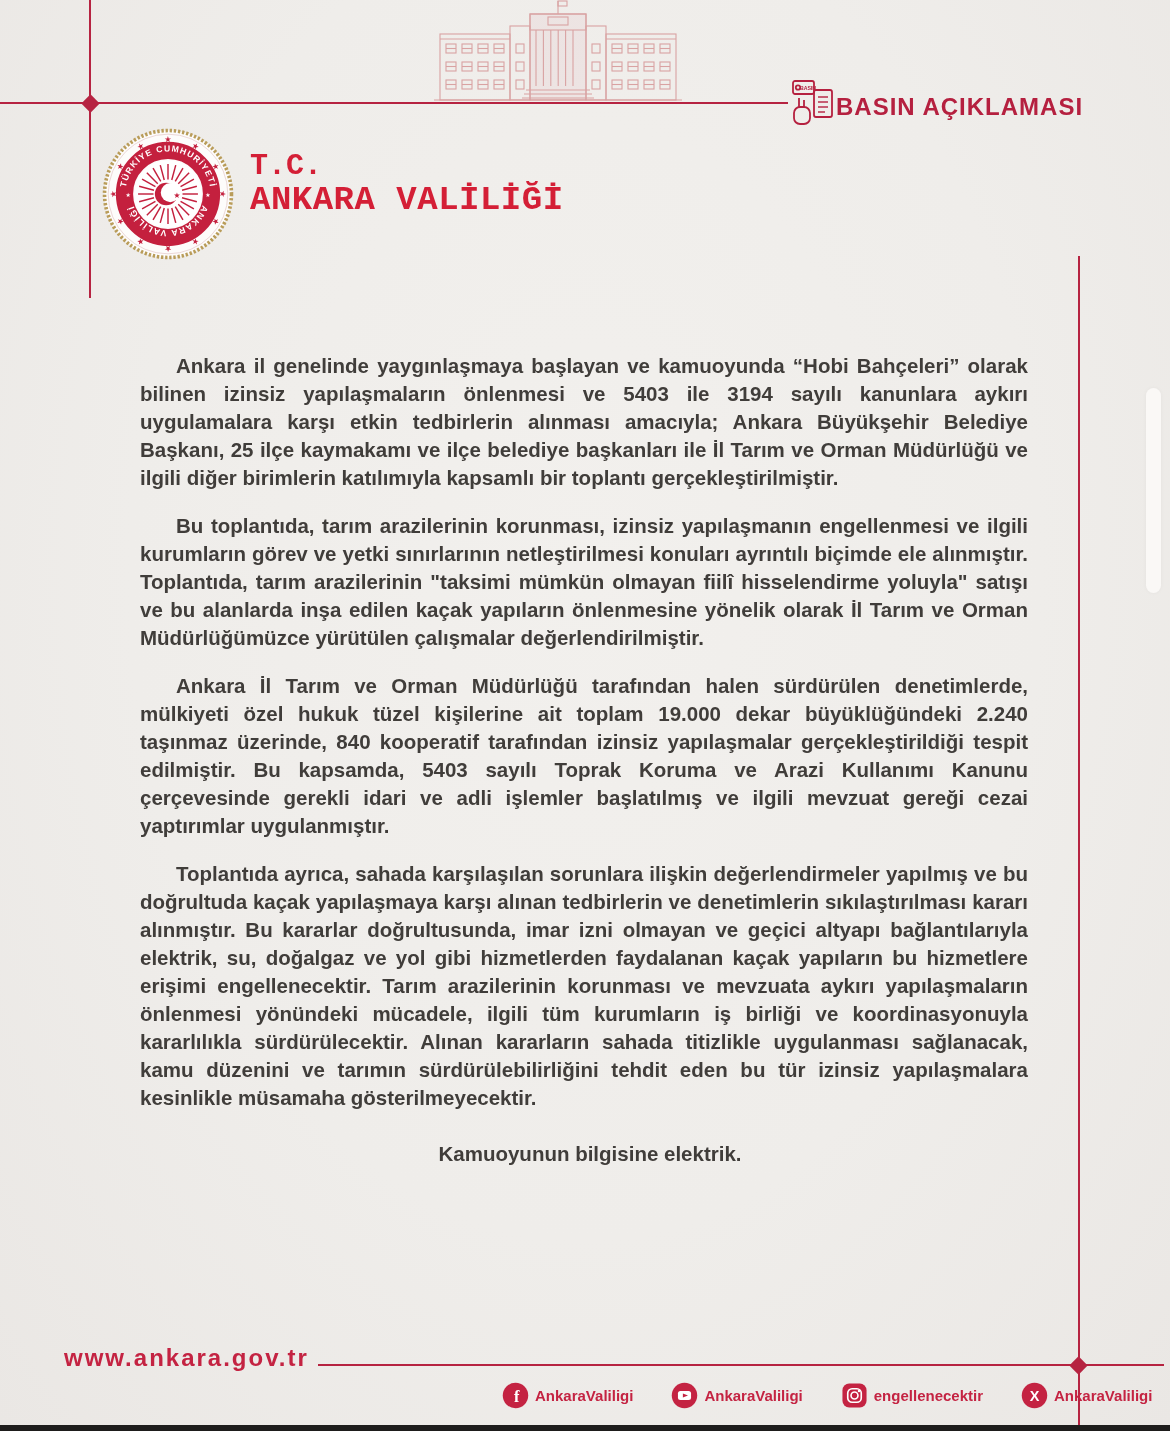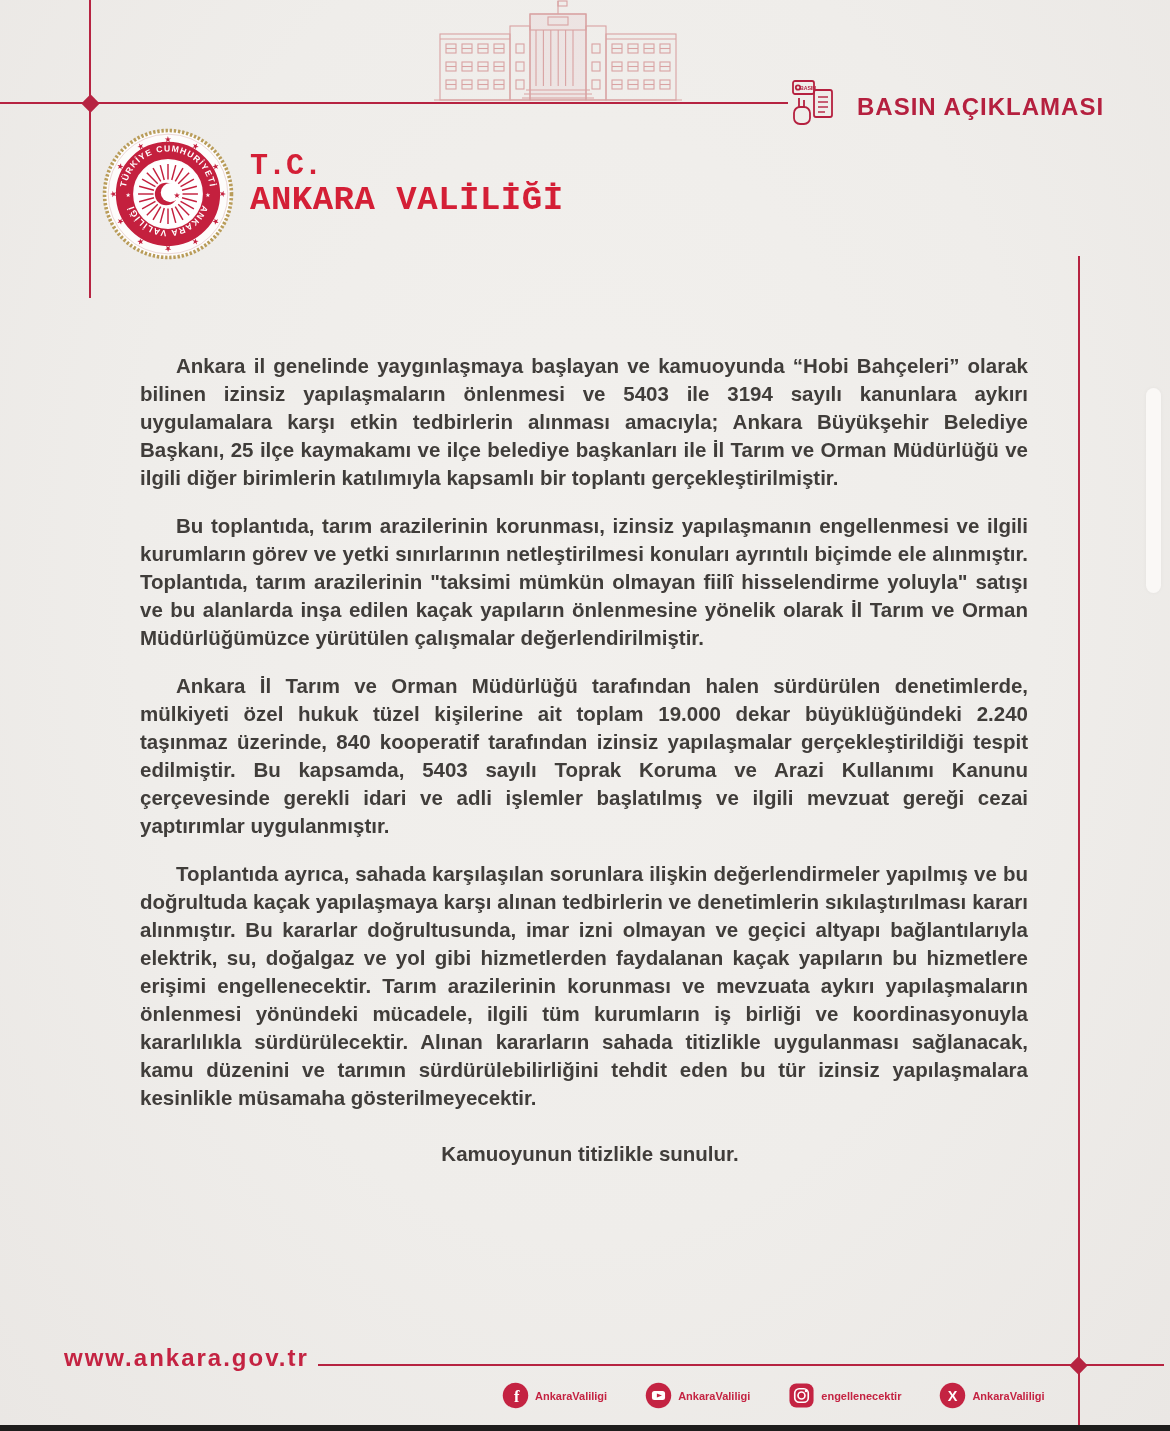--- a/index.html
+++ b/index.html
@@ -18,21 +18,21 @@
   .rule-v-right{left:1078px;top:256px;width:2px;height:1170px;}
   .rule-h-footer{left:318px;top:1364px;width:846px;height:2px;}
   .diamond{position:absolute;width:13px;height:13px;background:#b62341;transform:rotate(45deg);}
   .diamond-top{left:84px;top:97px;}
   .diamond-bottom{left:1072px;top:1359px;}
 
   
   .building{position:absolute;left:426px;top:0;width:264px;height:102px;}
 
   
-  .press-badge{position:absolute;left:790px;top:78px;display:flex;align-items:center;gap:21px;}
+  .press-badge{position:absolute;left:790px;top:78px;display:flex;align-items:center;gap:0;}
   .press-icon{width:46px;height:50px;}
   .press-label{
     font-size:24px;font-weight:bold;color:#b5203f;letter-spacing:1px;white-space:nowrap;
     padding-top:8px;
   }
 
   
   .seal{position:absolute;left:100px;top:126px;width:136px;height:136px;}
   .org-title{position:absolute;left:250px;top:150px;color:#d41f36;font-weight:bold;line-height:1.08;font-family:Liberation Mono, monospace;}
   .org-tc{font-size:30px;}
@@ -54,21 +54,21 @@
   }
 
   
   .website{
     position:absolute;left:64px;top:1344px;
     font-size:24px;font-weight:bold;color:#c42342;letter-spacing:2px;text-decoration:none;
   }
   .social-row{position:absolute;left:502px;top:1382px;display:flex;gap:38px;align-items:center;}
   .social-item{display:flex;align-items:center;gap:6px;cursor:pointer;}
   .social-item svg{width:27px;height:27px;display:block;}
-  .social-handle{font-size:11px;font-weight:bold;color:#c42342;white-space:nowrap;}
+  .social-handle{font-size:15px;font-weight:bold;color:#c42342;white-space:nowrap;}
 
   .scrollbar{
     position:absolute;left:1146px;top:388px;width:15px;height:205px;border-radius:8px;
     background:#faf8f6;box-shadow:0 0 4px rgba(0,0,0,0.04);
   }
   .bottom-bar{position:absolute;left:0;right:0;bottom:0;height:6px;background:#1e1d1c;}
 </style>
 </head>
 <body>
 
@@ -256,21 +256,21 @@
   <div class="org-title">
     <div class="org-tc">T.C.</div>
     <div class="org-name">ANKARA VALİLİĞİ</div>
   </div>
 
   <div class="content">
     <p class="body-par">Ankara il genelinde yaygınlaşmaya başlayan ve kamuoyunda “Hobi Bahçeleri” olarak bilinen izinsiz yapılaşmaların önlenmesi ve 5403 ile 3194 sayılı kanunlara aykırı uygulamalara karşı etkin tedbirlerin alınması amacıyla; Ankara Büyükşehir Belediye Başkanı, 25 ilçe kaymakamı ve ilçe belediye başkanları ile İl Tarım ve Orman Müdürlüğü ve ilgili diğer birimlerin katılımıyla kapsamlı bir toplantı gerçekleştirilmiştir.</p>
     <p class="body-par">Bu toplantıda, tarım arazilerinin korunması, izinsiz yapılaşmanın engellenmesi ve ilgili kurumların görev ve yetki sınırlarının netleştirilmesi konuları ayrıntılı biçimde ele alınmıştır. Toplantıda, tarım arazilerinin "taksimi mümkün olmayan fiilî hisselendirme yoluyla" satışı ve bu alanlarda inşa edilen kaçak yapıların önlenmesine yönelik olarak İl Tarım ve Orman Müdürlüğümüzce yürütülen çalışmalar değerlendirilmiştir.</p>
     <p class="body-par">Ankara İl Tarım ve Orman Müdürlüğü tarafından halen sürdürülen denetimlerde, mülkiyeti özel hukuk tüzel kişilerine ait toplam 19.000 dekar büyüklüğündeki 2.240 taşınmaz üzerinde, 840 kooperatif tarafından izinsiz yapılaşmalar gerçekleştirildiği tespit edilmiştir. Bu kapsamda, 5403 sayılı Toprak Koruma ve Arazi Kullanımı Kanunu çerçevesinde gerekli idari ve adli işlemler başlatılmış ve ilgili mevzuat gereği cezai yaptırımlar uygulanmıştır.</p>
     <p class="body-par">Toplantıda ayrıca, sahada karşılaşılan sorunlara ilişkin değerlendirmeler yapılmış ve bu doğrultuda kaçak yapılaşmaya karşı alınan tedbirlerin ve denetimlerin sıkılaştırılması kararı alınmıştır. Bu kararlar doğrultusunda, imar izni olmayan ve geçici altyapı bağlantılarıyla elektrik, su, doğalgaz ve yol gibi hizmetlerden faydalanan kaçak yapıların bu hizmetlere erişimi engellenecektir. Tarım arazilerinin korunması ve mevzuata aykırı yapılaşmaların önlenmesi yönündeki mücadele, ilgili tüm kurumların iş birliği ve koordinasyonuyla kararlılıkla sürdürülecektir. Alınan kararların sahada titizlikle uygulanması sağlanacak, kamu düzenini ve tarımın sürdürülebilirliğini tehdit eden bu tür izinsiz yapılaşmalara kesinlikle müsamaha gösterilmeyecektir.</p>
-    <div class="closing">Kamuoyunun titizlikle sunulur.</div>
+    <div class="closing">Kamuoyunun bilgisine elektrik.</div>
   </div>
 
   <a class="website">www.ankara.gov.tr</a>
   <div class="rule rule-h-footer"></div>
   <div class="diamond diamond-bottom"></div>
 
   <div class="social-row">
 
     <div class="social-item">
       <svg viewBox="0 0 28 28">

